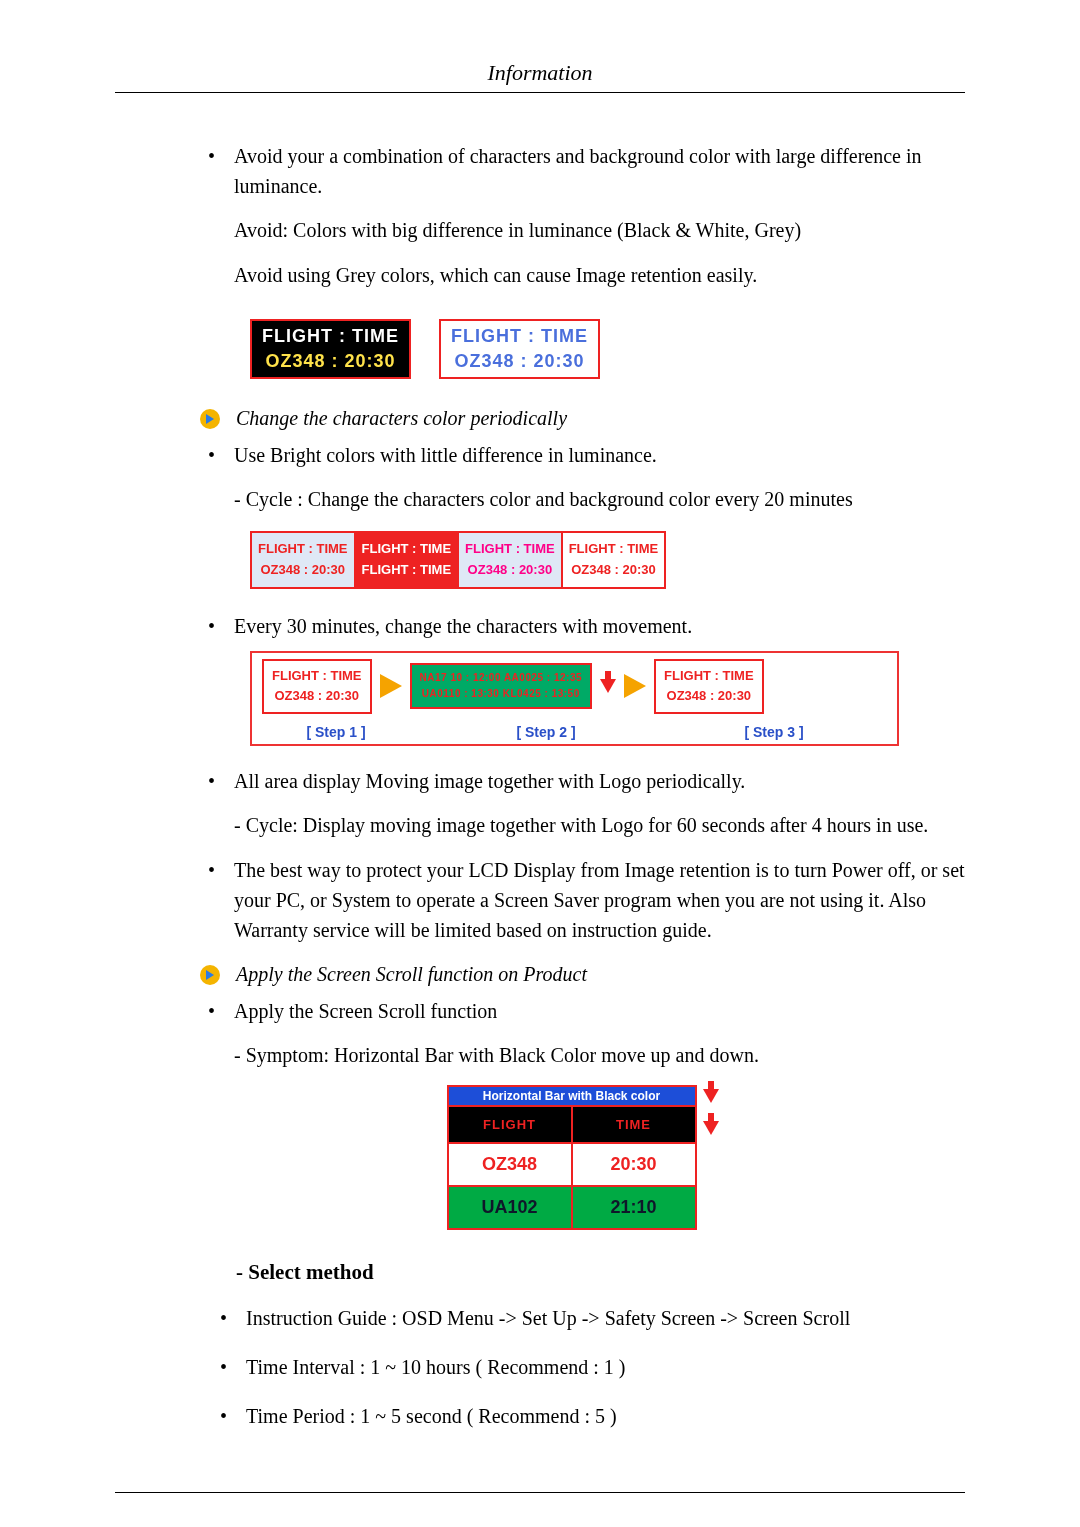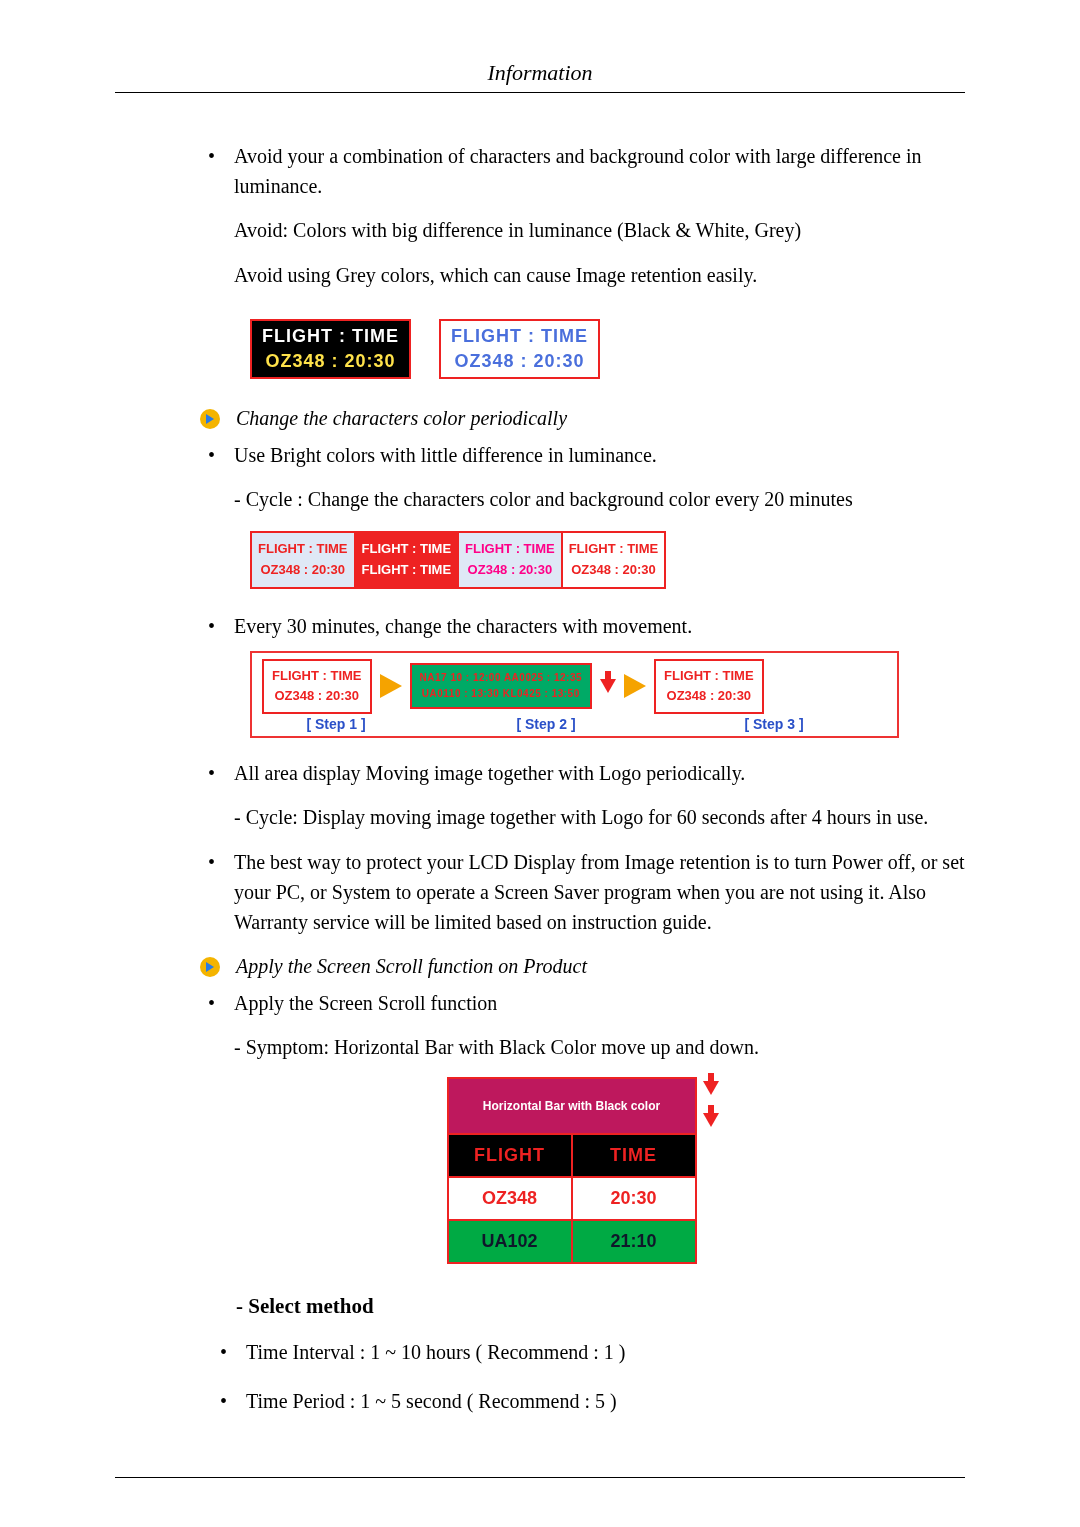--- a/index.html
+++ b/index.html
@@ -163,21 +163,21 @@
     border-right: 8px solid transparent;
     position: relative;
   }
   .down-arrow::before {
     content:""; position:absolute; left:-3px; top:-22px;
     width:6px; height:10px; background:#e22;
   }
   .step-labels {
     display: flex;
     gap: 8px;
-    margin-top: 2px;
+    margin-top: 10px;
     font-family: Arial, sans-serif;
     font-weight: bold;
     font-size: 14px;
     color: #2a50c8;
   }
   .step-labels span { text-align:center; }
   .sl1 { width:148px; }
   .slgap1 { width:30px; }
   .sl2 { width:180px; }
   .slgap2 { width:48px; }
@@ -191,30 +191,30 @@
     gap: 6px;
     width: fit-content;
   }
   .hbar-table {
     border: 2px solid #e22;
     font-family: Arial, sans-serif;
     font-weight: bold;
     text-align: center;
   }
   .hbar-cap {
-    background:#be185d; color:#fff;
-    font-size: 12px; padding: 20px 6px;
+    background:#1d4ed8; color:#fff;
+    font-size: 12px; padding: 2px 6px;
   }
   .hbar-row { display:flex; }
   .hbar-row div {
     width: 110px; padding: 10px 6px;
     border-top: 2px solid #e22;
   }
   .hbar-row div:first-child { border-right: 2px solid #e22; }
-  .r-head { background:#000; color:#e22; font-size:18px; letter-spacing:1px; }
+  .r-head { background:#000; color:#e22; font-size:13px; letter-spacing:1px; }
   .r1 { background:#fff; color:#e22; font-size:18px; }
   .r2 { background:#0a4; color:#0f172a; font-size:18px; }
   .vdarr { display:flex; flex-direction:column; gap:18px; padding-top:4px; }
 
   .sub-heading {
     font-weight: bold;
     font-size: 21px;
     margin: 30px 0 18px 36px;
   }
   ul.bul2 > li {
@@ -354,20 +354,21 @@
         </div>
       </div>
       <div class="vdarr">
         <div class="down-arrow"></div>
         <div class="down-arrow"></div>
       </div>
     </div>
 
     <div class="sub-heading">- Select method</div>
     <ul class="bul2">
+      <li>Instruction Guide : OSD Menu -&gt; Set Up -&gt; Safety Screen -&gt; Screen Scroll</li>
       <li>Time Interval : 1 ~ 10 hours ( Recommend : 1 )</li>
       <li>Time Period : 1 ~ 5 second ( Recommend : 5 )</li>
     </ul>
 
   </div>
 
   <div class="footer-rule"></div>
 </div>
 
 </body></html>

